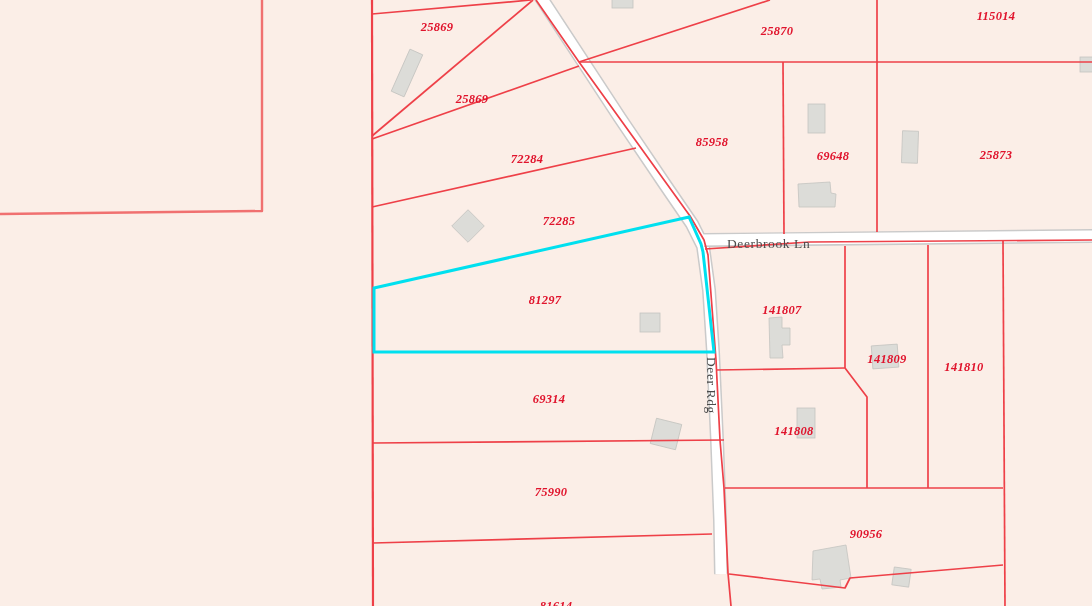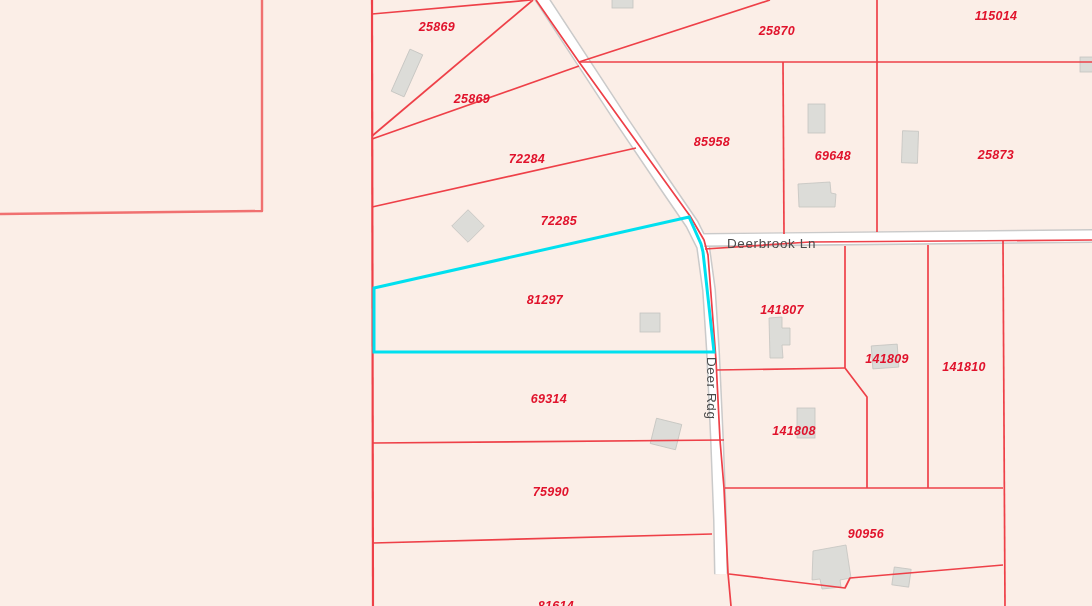--- a/index.html
+++ b/index.html
@@ -1,21 +1,21 @@
 <!DOCTYPE html>
 <html><head>
 <meta charset="utf-8">
 <style>
   html,body { margin:0; padding:0; }
   .map-viewport {
     position:relative;
     width:1092px; height:606px;
     overflow:hidden;
     background:#fbeee7;
-    font-family:Liberation Sans, sans-serif;
+    font-family:Liberation Serif, serif;
   }
   svg { display:block; }
   .road-casing { stroke:#cacaca; stroke-width:14; fill:none; stroke-linejoin:round; }
   .road-fill   { stroke:#ffffff; stroke-width:11; fill:none; stroke-linejoin:round; }
   .line-a { stroke:#ee4048; stroke-width:1.7; fill:none; stroke-linejoin:round; }
   .line-w { stroke:#ee4048; stroke-width:2.2; fill:none; }
   .line-b { stroke:#f07070; stroke-width:2.4; fill:none; stroke-linejoin:round; }
   .building { fill:#dcdcd8; stroke:#c4c4c0; stroke-width:0.8; }
   .highlight { stroke:#00e0ef; stroke-width:3; fill:none; stroke-linejoin:miter; }
   .parcel-label {

